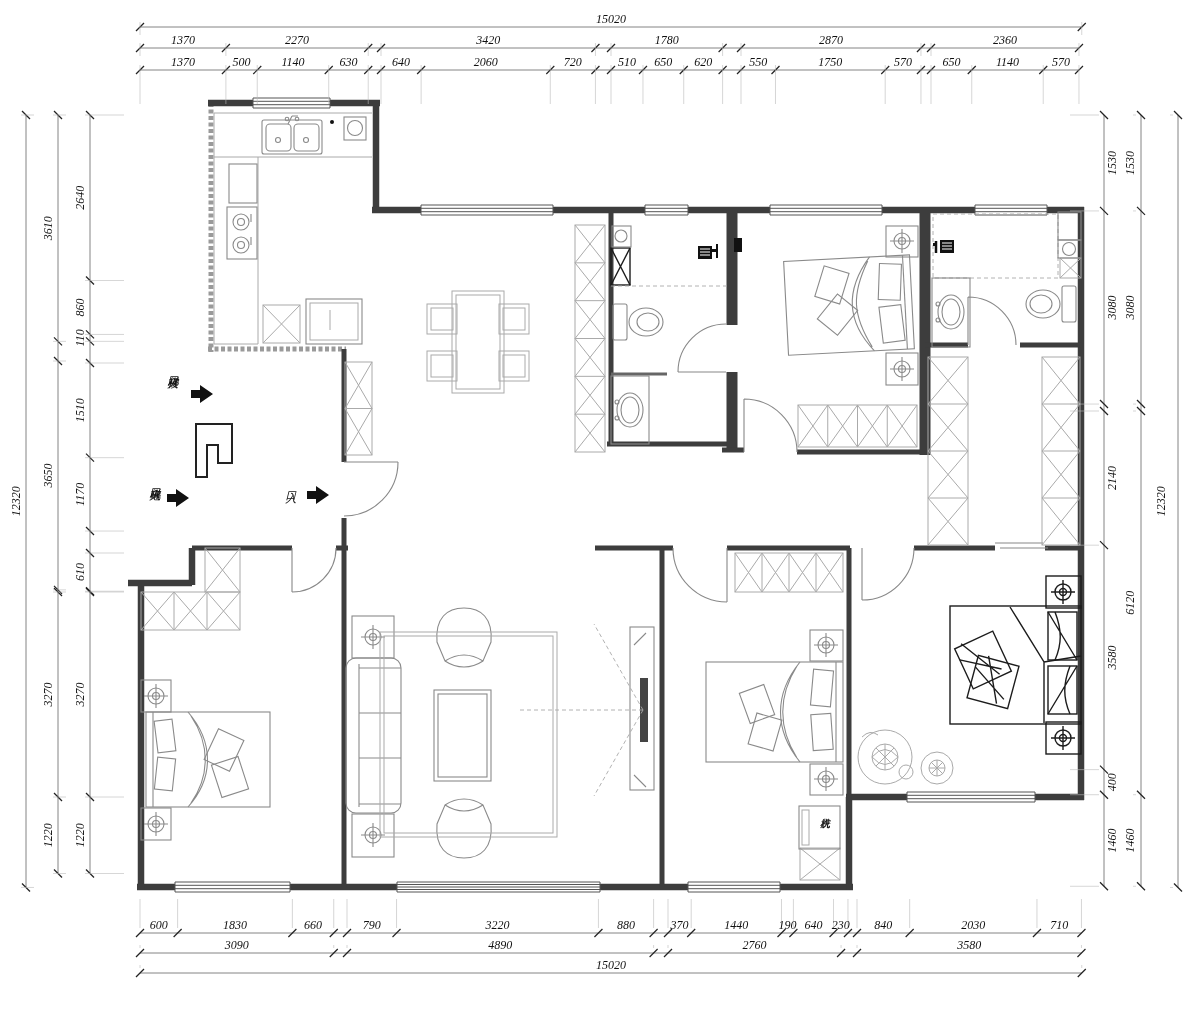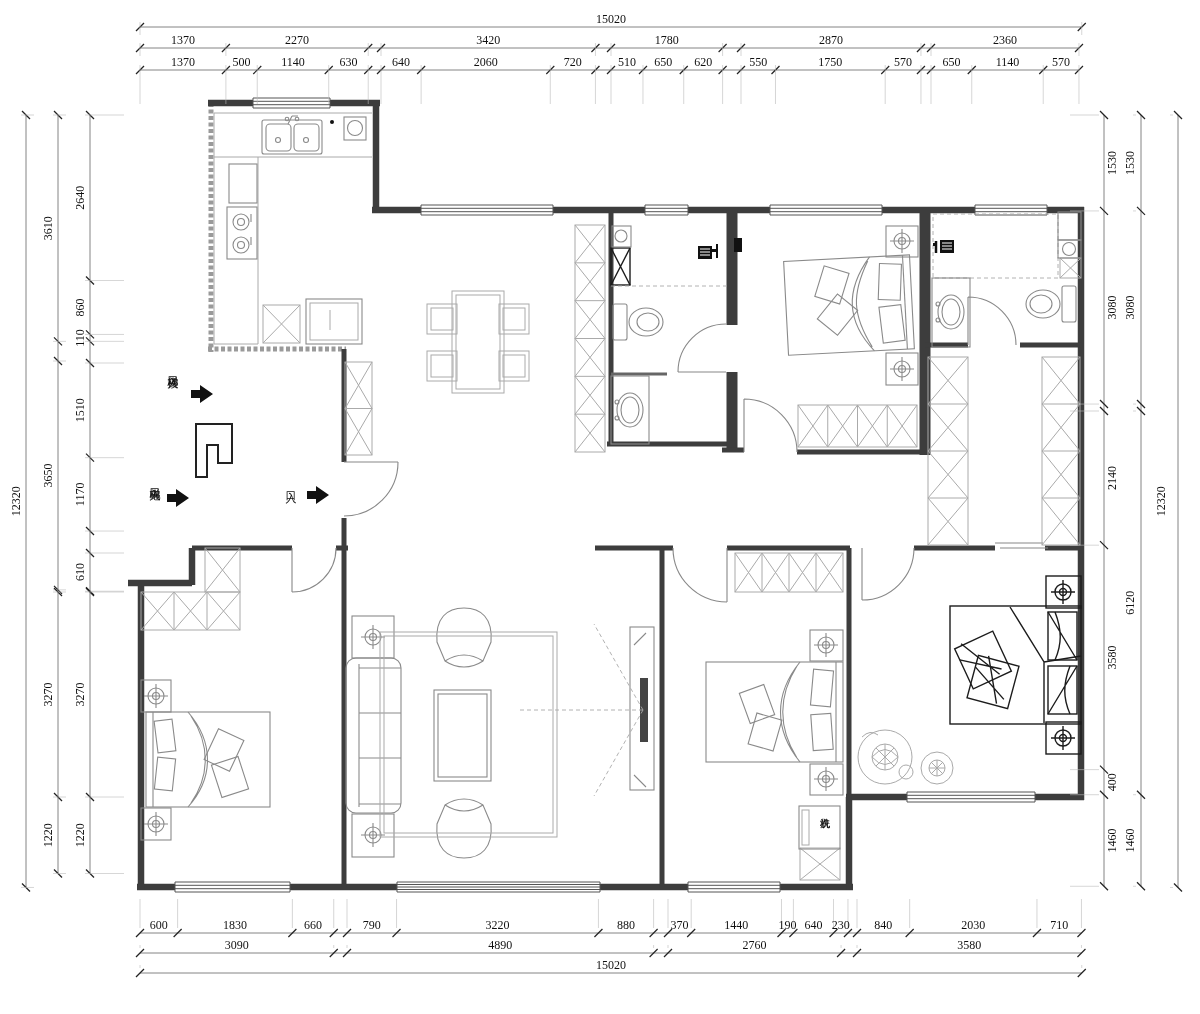--- a/index.html
+++ b/index.html
@@ -1,17 +1,17 @@
 <!DOCTYPE html>
 <html><head>
 <meta charset="utf-8">
 <style>
   html,body{margin:0;padding:0;background:#fff;}
   #stage{position:relative;width:1200px;height:1014px;background:#fff;overflow:hidden;
-         font-family:"Liberation Serif", serif;}
+         font-family:"Liberation Serif", serif;font-style:italic;}
   svg text{font-family:"Liberation Serif", serif;fill:#111;}
   .wall-ext{stroke:#3d3d3d;stroke-width:6.5;fill:none;stroke-linecap:butt;}
   .wall-int{stroke:#3d3d3d;stroke-width:5;fill:none;}
   .wall-thick{stroke:#3d3d3d;stroke-width:11;fill:none;}
   .wall-light{stroke:#9a9a9a;stroke-width:5;fill:none;stroke-dasharray:4 2.5;}
   .furn{stroke:#8a8a8a;stroke-width:1.1;fill:none;}
   .furn2{stroke:#aaaaaa;stroke-width:1;fill:none;}
   .dark{stroke:#1c1c1c;stroke-width:1.4;fill:none;}
   .win{stroke:#555;stroke-width:1;}
   .door{stroke:#888;stroke-width:1.1;fill:none;}

